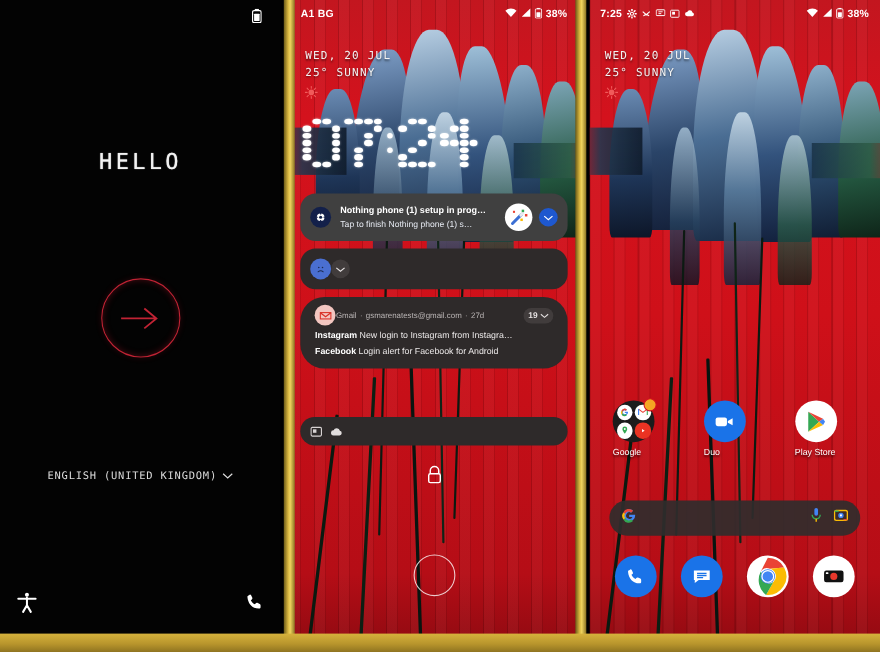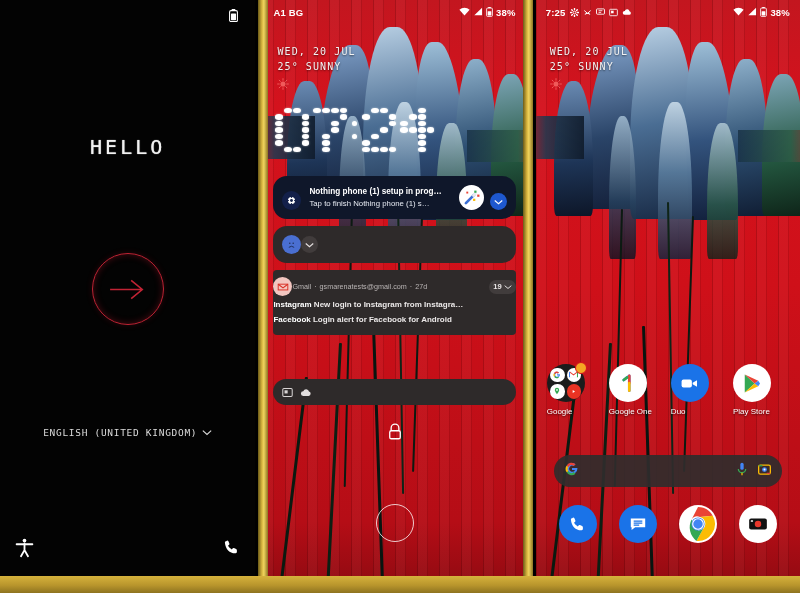--- a/index.html
+++ b/index.html
@@ -77,23 +77,23 @@
   .dig i.off { background:transparent; box-shadow:none; }
   .colon { display:grid; grid-template-rows:repeat(7,1fr); width:7px; height:44px; gap:1px;
      align-content:center; }
   .colon i { width:5px; height:5px; border-radius:50%; background:#fff;
      box-shadow:0 0 2px rgba(255,255,255,.6); justify-self:center; }
   .colon i.off { background:transparent; box-shadow:none; }
 
   .notifs { position:absolute; top:176px; left:10px; right:10px; z-index:16; }
   .ncard { border-radius:14px; padding:9px 9px; display:flex; align-items:center;
      margin-bottom:7px; }
-  .ncard.blue { background:#0f172a;align-items:flex-end; }
+  .ncard.blue { background:#404040; }
   .ncard.dark { background:#2e2a2a; }
-  .ncard.group { background:#2e2a2a; border-radius:4px; padding:7px 0 9px; display:block; }
+  .ncard.group { background:#2e2a2a; border-radius:22px; padding:7px 13px 9px; display:block; }
   .nic { width:19px; height:19px; border-radius:50%; flex:none; display:flex;
      align-items:center; justify-content:center; }
   .nbody { flex:1; min-width:0; margin-left:8px; }
   .ntitle { color:#fff; font-size:8.2px; font-weight:bold; white-space:nowrap;
      overflow:hidden; text-overflow:ellipsis; line-height:12px; }
   .nsub { color:#e6eaf2; font-size:7.8px; white-space:nowrap; overflow:hidden;
      text-overflow:ellipsis; line-height:12px; }
   .nsub.g { color:#c8c4c4; }
   .magic { width:25px; height:25px; border-radius:50%; background:#fff; flex:none;
      display:flex; align-items:center; justify-content:center; margin:0 6px; }
@@ -103,21 +103,21 @@
   .chev.ondark { background:#413c3c; }
   .grow { display:flex; align-items:center; }
   .gm-head { color:#b9b4b4; font-size:7.2px; display:flex; align-items:center; gap:3px;
      white-space:nowrap; overflow:hidden; }
   .cnt-pill { margin-left:auto; background:#413c3c; border-radius:9px; height:14px;
      display:flex; align-items:center; gap:2px; padding:0 4px; color:#e8e4e4;
      font-size:7.6px; font-weight:bold; flex:none; }
   .gm-line { color:#fff; font-size:8px; line-height:13px; white-space:nowrap;
      overflow:hidden; text-overflow:ellipsis; margin-top:2px; }
   .gm-line b { font-weight:bold; }
-  .gm-line span { font-weight:bold; color:#ebe8e8;text-align:center; }
+  .gm-line span { font-weight:normal; color:#ebe8e8;text-align:center; }
 
   .media-chip { position:absolute; left:10px; right:10px; top:379px; height:26px;
      background:#2e2a2a; border-radius:13px; display:flex; align-items:center;
      gap:7px; padding:0 9px; z-index:16; }
   .lockic { position:absolute; top:422px; left:50%; transform:translateX(-50%); z-index:16; }
   .facetxt { position:absolute; top:463px; left:0; right:0; text-align:center; z-index:16;
      color:#fff; font-size:9.2px; text-shadow:0 1px 2px rgba(0,0,0,.6); }
   .fprint { position:absolute; top:504px; left:50%; transform:translateX(-50%);
      width:38px; height:38px; border-radius:50%; border:1.6px solid rgba(255,255,255,.78);
      z-index:16; }
@@ -642,31 +642,20 @@
           <div class="fic" style="background:#ea3323;">
             <svg viewBox="0 0 12 12" width="7" height="7">
                 <path d="M4.6 3.5 L8.6 6 L4.6 8.5 Z" fill="#fff"></path>
               </svg>
           </div>
           <div class="badge"></div>
         </div>
         <div class="applbl">Google</div>
       </div>
 
-      <div class="app">
-        <div class="appic" style="background:#fff;">
-          <svg viewBox="0 0 28 28" width="24" height="24">
-            <path d="M9 10.5 L15.5 5.5 V23" fill="none" stroke="#4285f4" stroke-width="3.1" stroke-linecap="round" stroke-linejoin="round"></path>
-            <path d="M15.5 5.5 V14" stroke="#ea4335" stroke-width="3.1" stroke-linecap="round"></path>
-            <path d="M15.5 14 V23" stroke="#fbbc04" stroke-width="3.1" stroke-linecap="round"></path>
-            <path d="M9 10.5 L13 7.5" stroke="#34a853" stroke-width="3.1" stroke-linecap="round"></path>
-          </svg>
-        </div>
-        <div class="applbl">Google One</div>
-      </div>
 
       <div class="app">
         <div class="appic" style="background:#1a73e8;">
           <svg viewBox="0 0 24 16" width="19" height="13">
             <rect x="2" y="3" width="13" height="10" rx="2.4" fill="#fff"></rect>
             <path d="M16 7 L21.5 4 V12 L16 9 Z" fill="#fff"></path>
           </svg>
         </div>
         <div class="applbl">Duo</div>
       </div>

